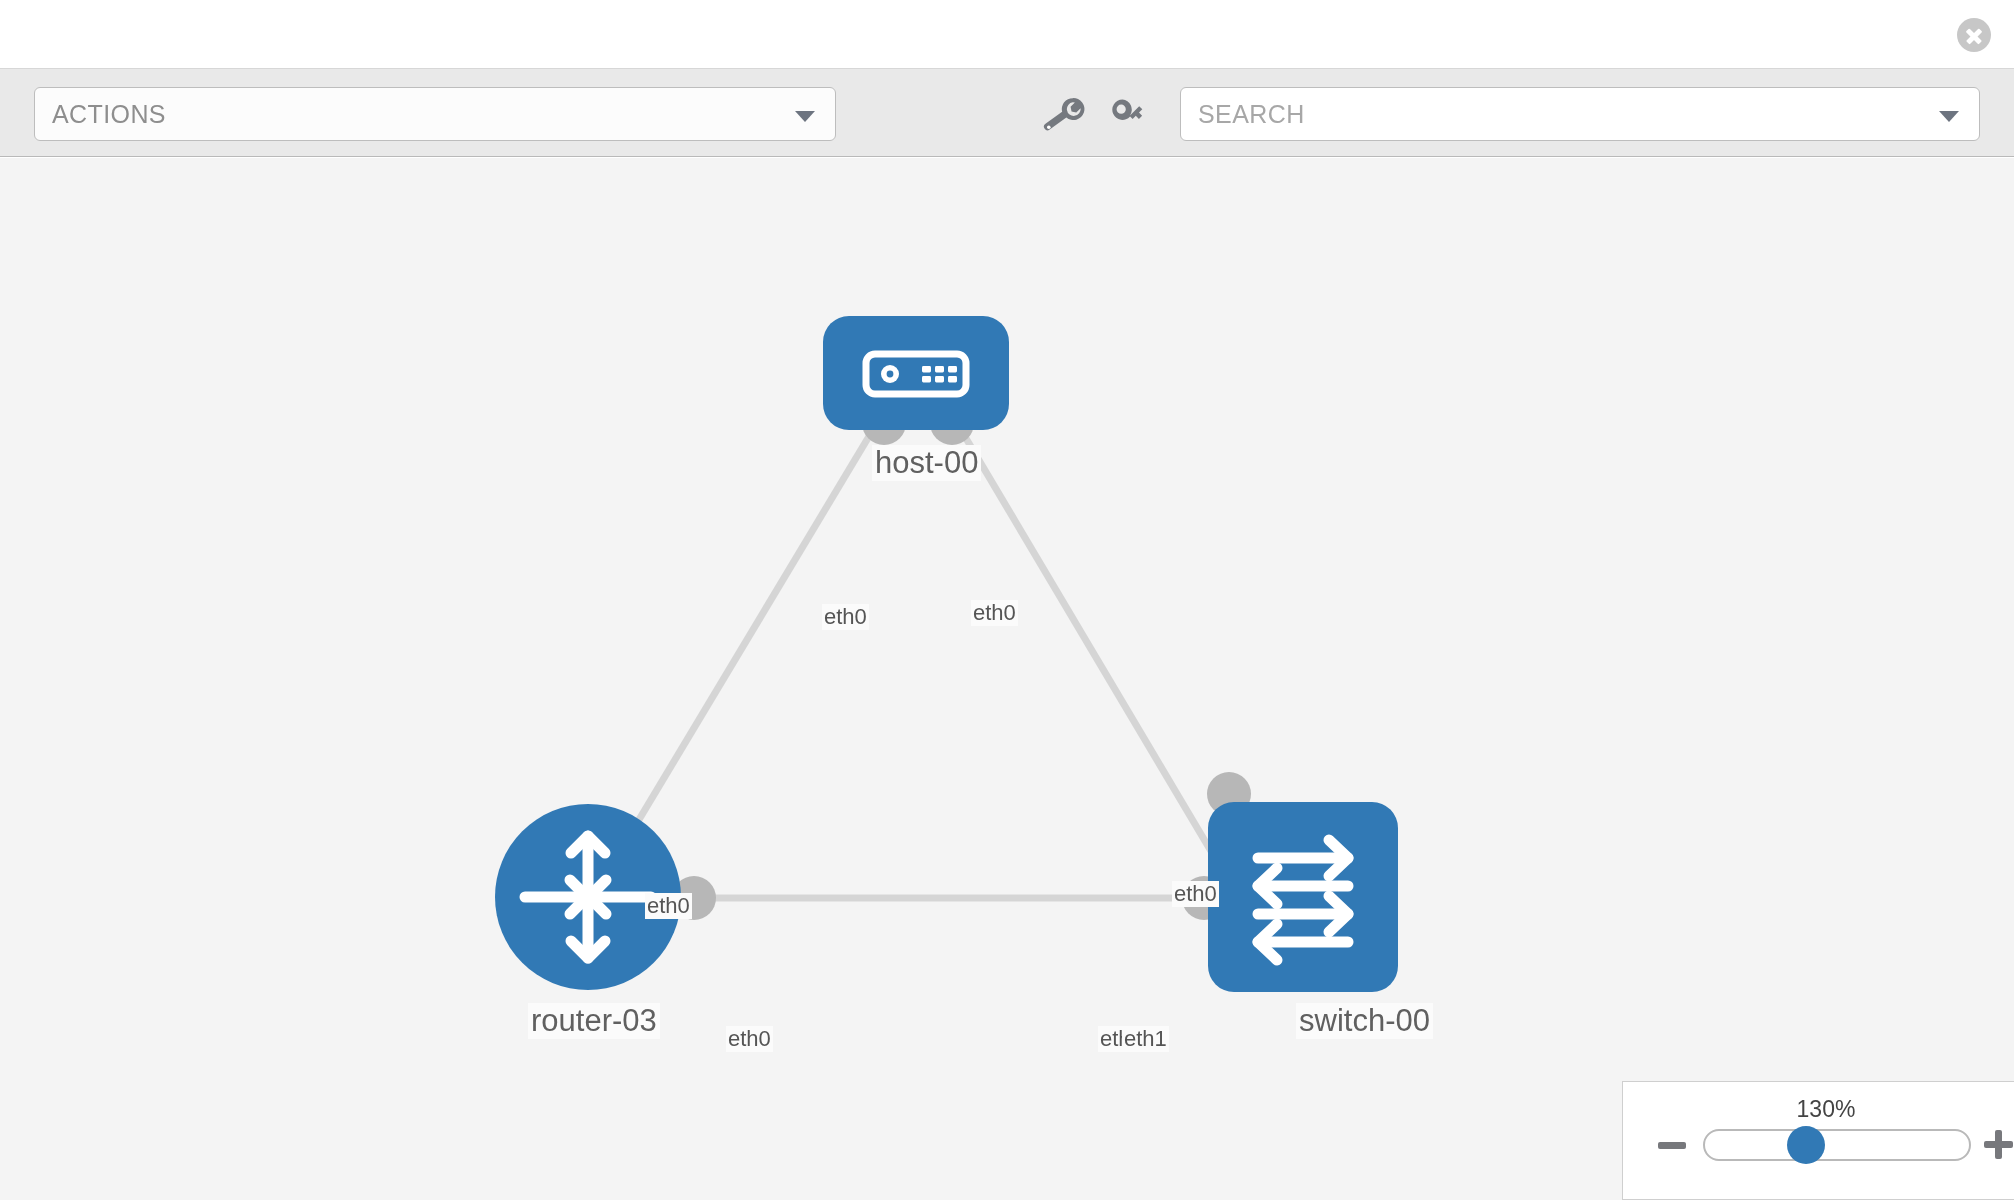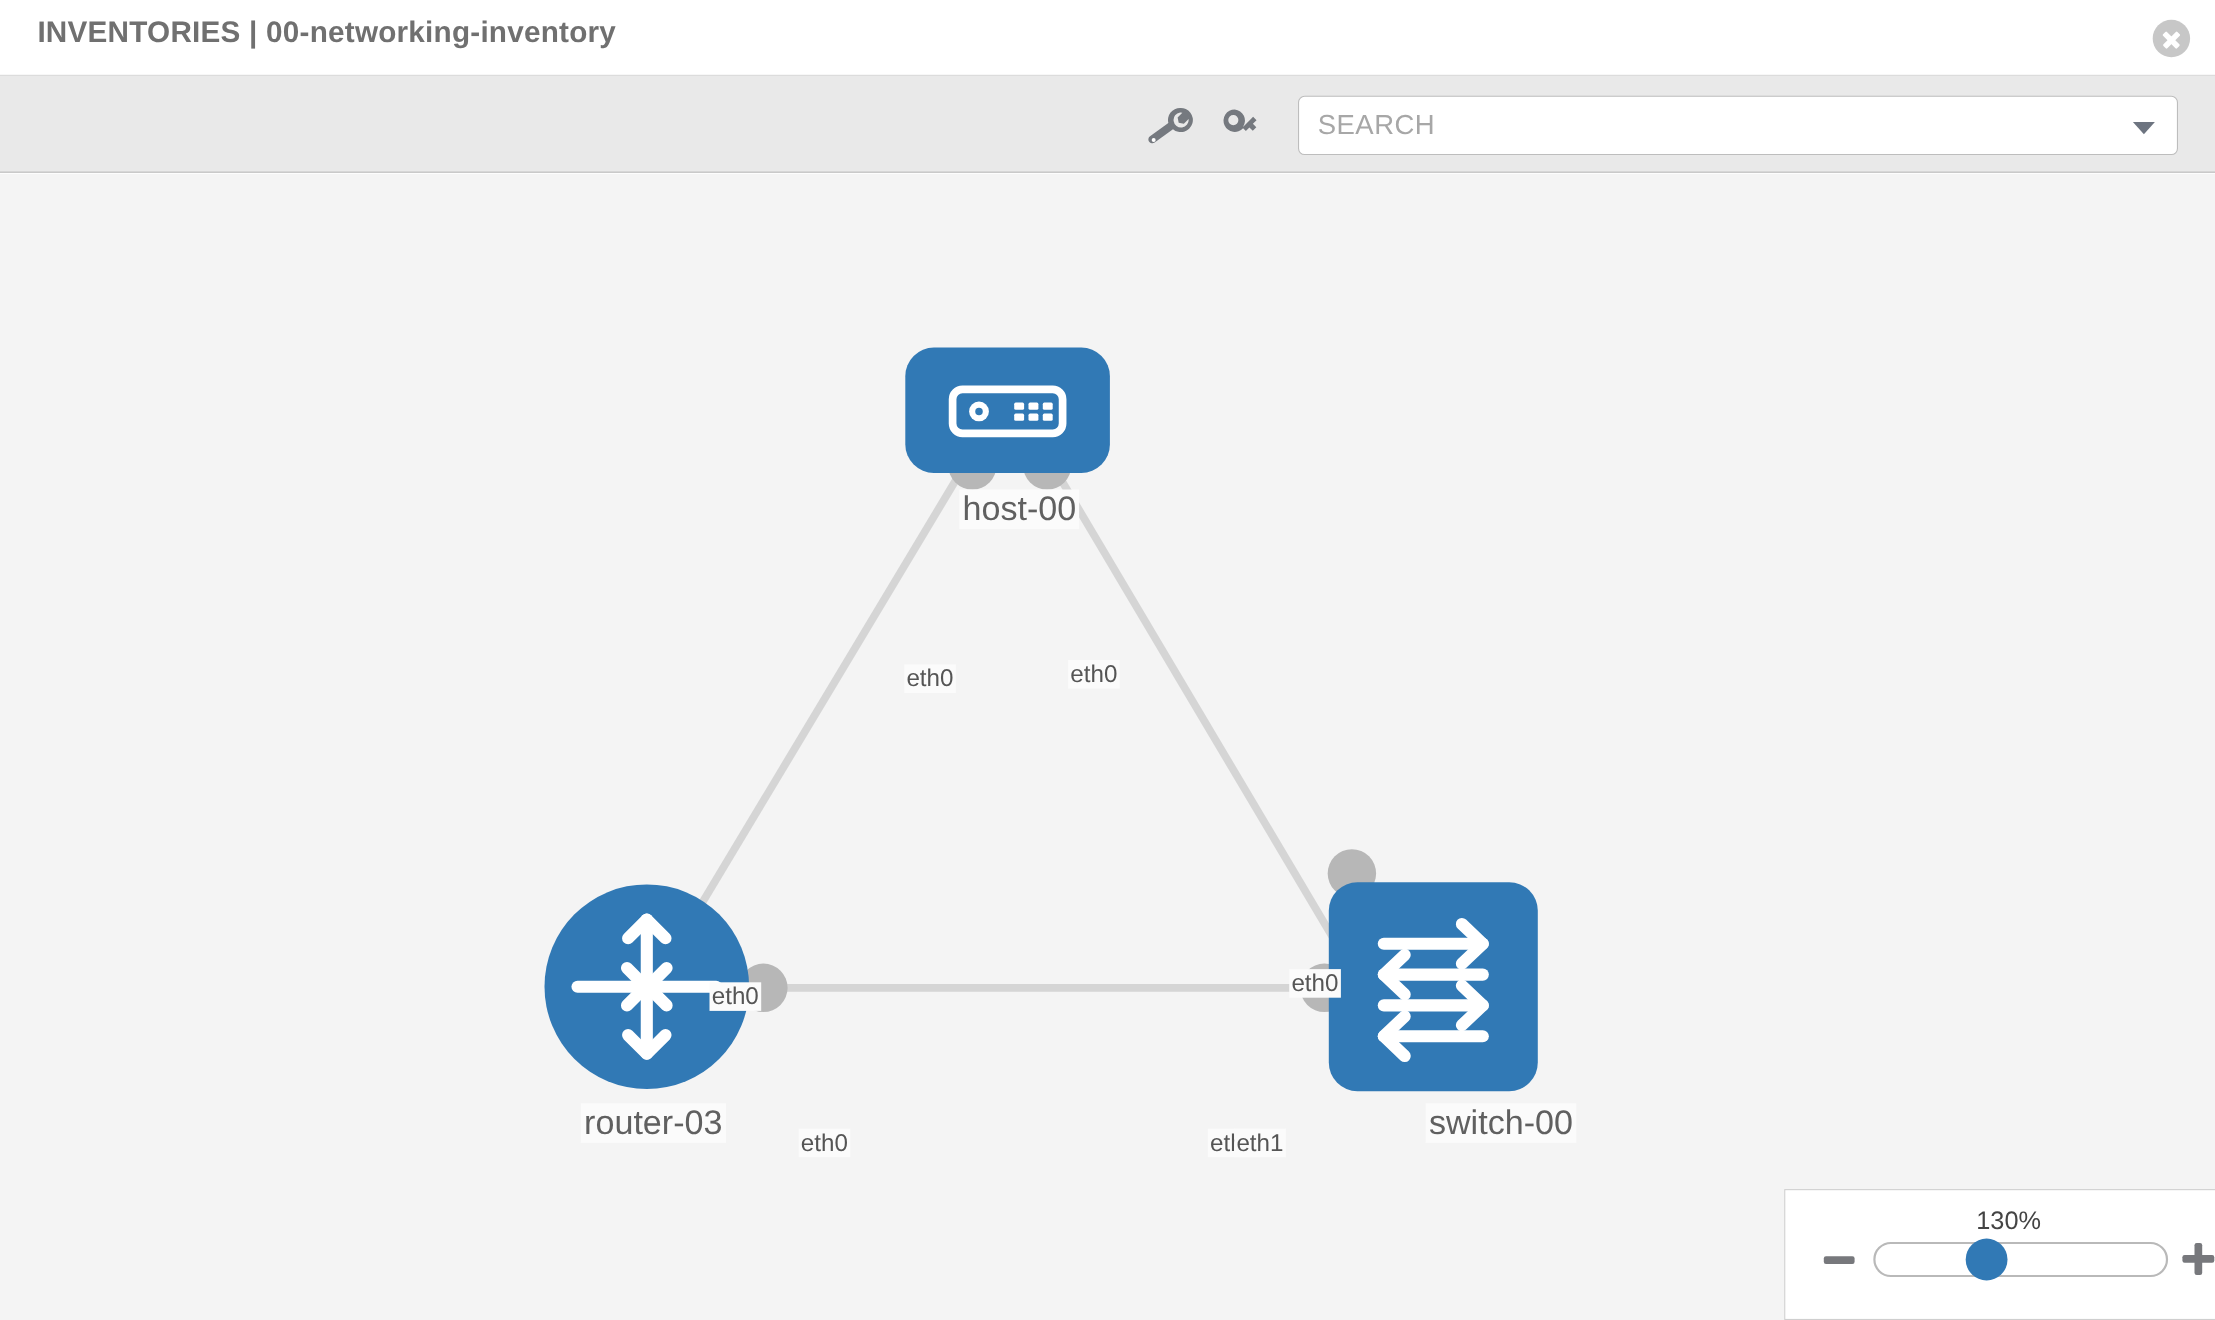--- a/index.html
+++ b/index.html
@@ -166,29 +166,32 @@
   }
   .zoom-plus::before { left: 0; top: 11px; width: 29px; height: 7px; }
   .zoom-plus::after  { left: 11px; top: 0; width: 7px; height: 29px; }
 </style>
 </head>
 <body>
 
 <div id="app">
 
   <div class="header">
-    <div class="header-title">INVENTORIES | 00-networking-inventory</div>
     <div class="close-btn">
       <div class="x1"></div>
       <div class="x2"></div>
     </div>
   </div>
 
   <div class="toolbar">
 
+    <div class="actions-select">
+      <div class="lbl">ACTIONS</div>
+      <div class="caret"></div>
+    </div>
 
     <div class="tool-icon wrench">
       <svg viewBox="0 0 46 38" width="46" height="38" aria-hidden="true">
         <path d="M34.5 3.2a11.2 11.2 0 0 0-10.9 13.9L6.6 29.4a3.6 3.6 0 0 0-.8 5.1 3.6 3.6 0 0 0 5.1.8l17-12.4A11.2 11.2 0 1 0 34.5 3.2zm0 4.2a7 7 0 0 1 2.1.3l-4.4 4.4 1 4.8 4.8 1 4.4-4.4a7 7 0 1 1-7.9-6.1z" fill="#75797f" transform="translate(-1,0) scale(0.98)"></path>
         <circle cx="8.8" cy="32.3" r="1.8" fill="#ffffff"></circle>
       </svg>
     </div>
 
     <div class="tool-icon key">
       <svg viewBox="0 0 46 38" width="46" height="38" aria-hidden="true">

